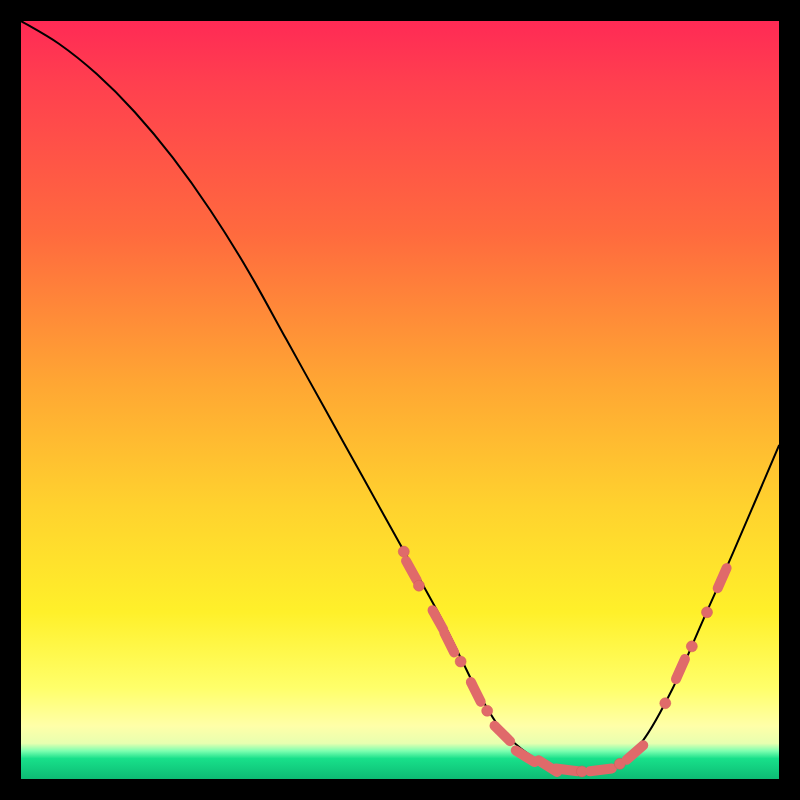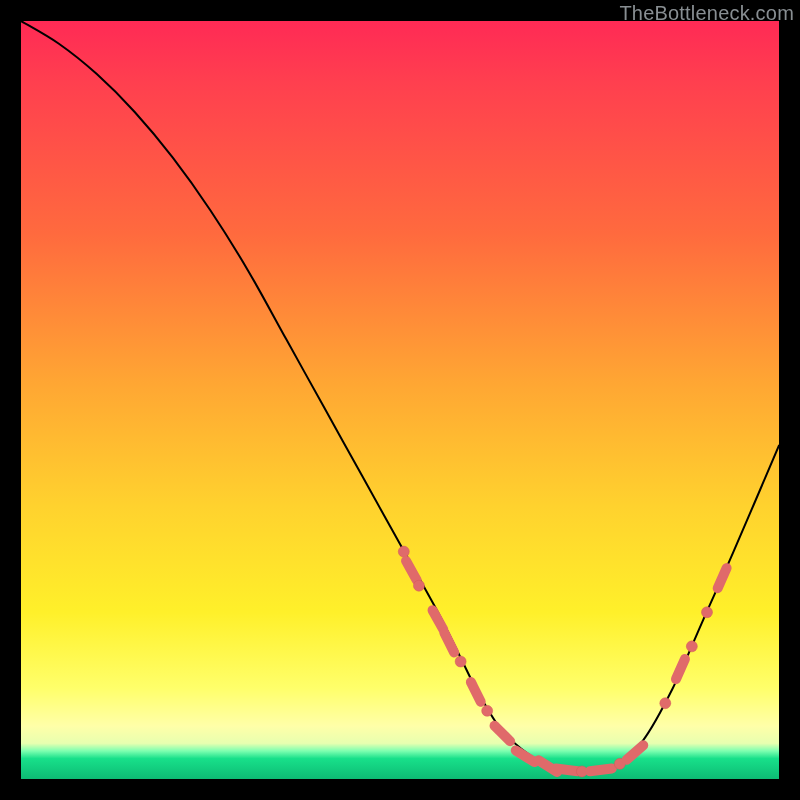--- a/index.html
+++ b/index.html
@@ -58,21 +58,20 @@
     font-size: 20px;
     font-weight: 500;
     letter-spacing: 0.2px;
     user-select: none;
   }
 </style>
 </head>
 <body>
 
 <div class="stage">
-  <div class="watermark">TheBottleneck.com</div>
   <div class="plot-area">
     <div class="gradient"></div>
     <svg class="curve" viewBox="0 0 758 758" preserveAspectRatio="none">
       <path id="curve-path" fill="none" stroke-width="2" stroke-linecap="round" stroke-linejoin="round" d="M 0.00 0.00 C 6.32 3.79 25.27 13.90 37.90 22.74 C 50.53 31.58 63.17 41.69 75.80 53.06 C 88.43 64.43 101.07 77.06 113.70 90.96 C 126.33 104.86 138.97 120.02 151.60 136.44 C 164.23 152.86 176.87 170.55 189.50 189.50 C 202.13 208.45 214.77 228.66 227.40 250.14 C 240.03 271.62 252.67 295.62 265.30 318.36 C 277.93 341.10 290.57 363.84 303.20 386.58 C 315.83 409.32 328.47 432.06 341.10 454.80 C 353.73 477.54 366.37 500.28 379.00 523.02 C 391.63 545.76 406.79 572.29 416.90 591.24 C 427.01 610.19 433.32 624.09 439.64 636.72 C 445.96 649.35 448.48 655.67 454.80 667.04 C 461.12 678.41 469.96 694.83 477.54 704.94 C 485.12 715.05 491.44 720.73 500.28 727.68 C 509.12 734.63 520.49 742.84 530.60 746.63 C 540.71 750.42 550.81 750.42 560.92 750.42 C 571.03 750.42 581.13 751.68 591.24 746.63 C 601.35 741.58 611.45 733.37 621.56 720.10 C 631.67 706.84 641.77 687.25 651.88 667.04 C 661.99 646.83 672.09 621.56 682.20 598.82 C 692.31 576.08 699.89 559.66 712.52 530.60 C 725.15 501.54 750.42 442.17 758.00 424.48 " stroke="#000000"></path>
       <g id="markers">
           <circle cx="382.79" cy="530.60" r="5.5" fill="#e06a6a" stroke="#d25858" stroke-width="0.5"></circle>
           <line x1="385.03" y1="539.93" x2="395.71" y2="559.17" stroke="#e06a6a" stroke-width="10" stroke-linecap="round"></line>
           <circle cx="397.95" cy="564.71" r="5.5" fill="#e06a6a" stroke="#d25858" stroke-width="0.5"></circle>
           <line x1="411.56" y1="589.20" x2="422.24" y2="608.44" stroke="#e06a6a" stroke-width="10" stroke-linecap="round"></line>
           <line x1="423.35" y1="611.72" x2="433.19" y2="631.40" stroke="#e06a6a" stroke-width="10" stroke-linecap="round"></line>

